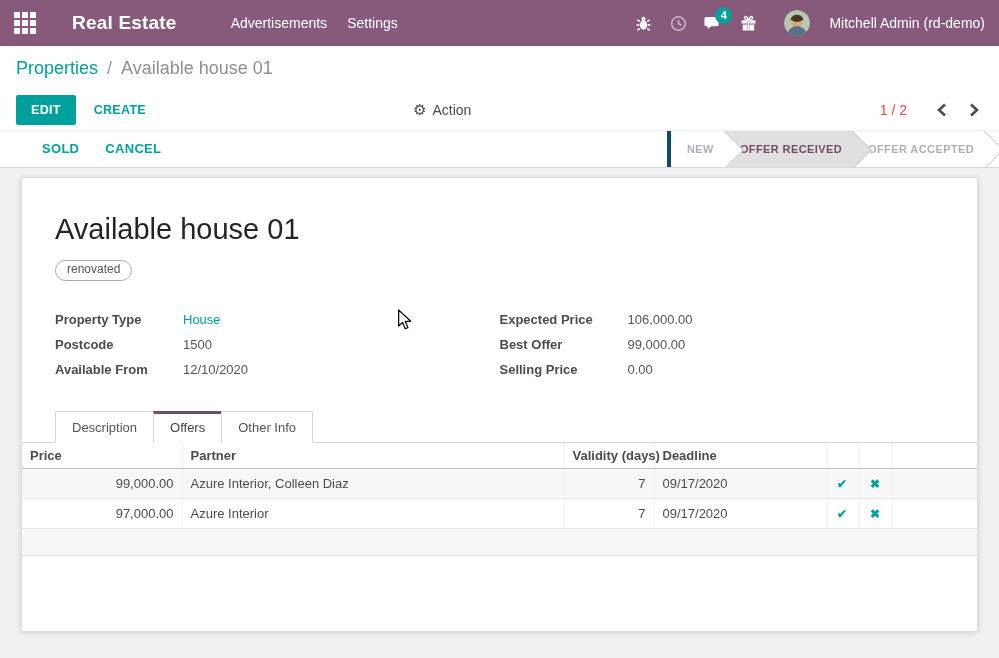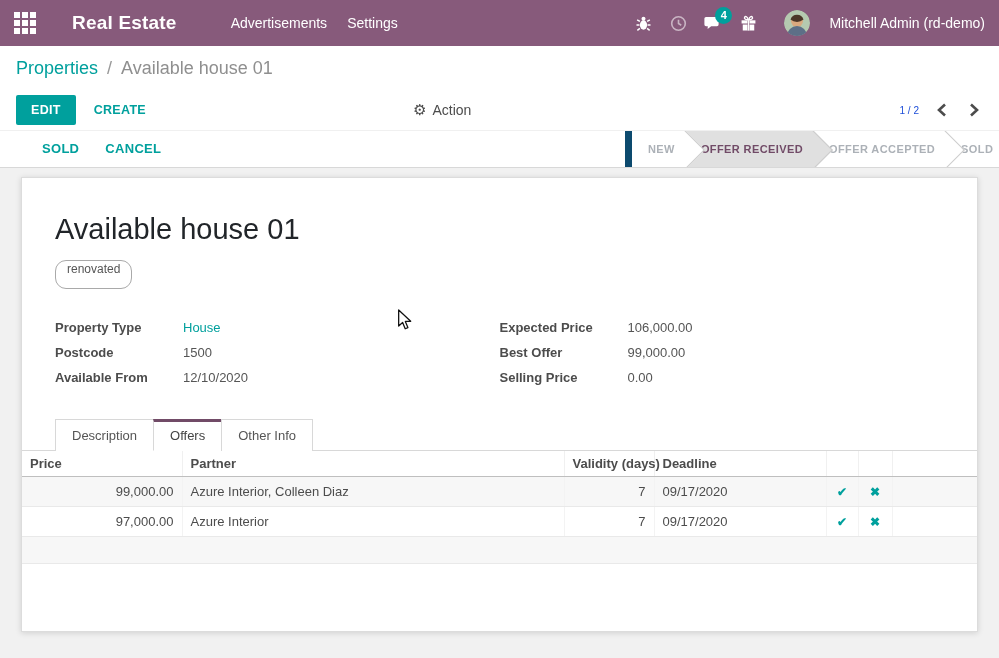--- a/index.html
+++ b/index.html
@@ -37,50 +37,50 @@
   
   .control-row { height:40px; background:#fff; display:flex; align-items:center; padding:0 16px; position:relative; }
   .btn-edit { background:#00A09D; color:#fff; border:none; font-size:12.5px; font-weight:bold;
               padding:8px 15px; border-radius:2px; cursor:pointer; letter-spacing:.3px; font-family:inherit; }
   .btn-create { background:none; border:none; color:#00A09D; font-size:12.5px; font-weight:bold;
                 margin-left:18px; cursor:pointer; letter-spacing:.3px; font-family:inherit; }
   .action-menu { position:absolute; left:413px; display:flex; align-items:center; gap:6px;
                  font-size:14px; color:#4c4c4c; cursor:pointer; }
   .gear { font-size:15px; }
   .pager { margin-left:auto; display:flex; align-items:center; gap:14px; }
-  .pager-count { font-size:10px; color:#1d4ed8; margin-right:0; }
+  .pager-count { font-size:14px; color:#ef4444; margin-right:12px; }
   .pager-arrow { cursor:pointer; display:flex; align-items:center; padding:2px 4px; }
 
   
   .action-row { height:38px; background:#fff; border-top:1px solid #f0f0f0; border-bottom:1px solid #d8d8d8;
                 display:flex; align-items:stretch; padding-left:42px; }
   .stage-btn { color:#00A09D; font-size:13px; font-weight:bold; letter-spacing:.3px;
                line-height:36px; margin-right:26px; cursor:pointer; background:none; border:none; font-family:inherit; }
-  .statusbar { margin-left:auto; display:flex; border-left:7px solid #0c4a6e; overflow:hidden; width:374px; }
+  .statusbar { margin-left:auto; display:flex; border-left:4px solid #0c4a6e; overflow:hidden; width:332px; }
   .stage { position:relative; background:#fff; color:#acb1b7; font-size:11px; font-weight:600;
            letter-spacing:.4px; line-height:36px; padding:0 10px 0 16px; cursor:pointer; white-space:nowrap; }
   .stage .lbl { position:relative; z-index:6; }
   .stage::after { content:""; position:absolute; width:27px; height:27px; top:4.5px; right:-14px;
                   transform:rotate(45deg); background:inherit;
                   border-top:1px solid #ccc; border-right:1px solid #ccc; }
   .stage:nth-child(1){ z-index:4; }
   .stage:nth-child(2){ z-index:3; }
   .stage:nth-child(3){ z-index:2; }
   .stage:nth-child(4){ z-index:1; flex:1; }
   .stage:last-child::after { display:none; }
   .stage.active { background:#e0e0e0; color:#714B67; font-weight:bold; }
 
   
   .content { padding-top:9px; }
   .sheet { width:957px; height:455px; margin-left:21px; background:#fff;
            border:1px solid #dcdcdc; box-shadow:0 1px 6px rgba(0,0,0,.14); }
   .sheet-top { padding:35px 33px 0 33px; }
   .title { font-size:29px; font-weight:500; color:#212529; }
   .tag-row { margin-top:13px; }
-  .tag { display:inline-block; border:1px solid #a9a9a9; border-radius:11px; padding:1px 11px 12px 11px;
+  .tag { display:inline-block; border:1px solid #a9a9a9; border-radius:11px; padding:1px 11px 4px 11px;
          font-size:12px; color:#555; }
   .fields { display:flex; margin-top:26px; }
   .fgroup { width:447px; }
   .frow { display:flex; height:25px; align-items:center; }
   .flabel { width:128px; font-size:13px; font-weight:bold; color:#4c4c4c; }
   .fvalue { font-size:13px; color:#555; }
   .fvalue.link { color:#00A09D; cursor:pointer; }
 
   
   .notebook { margin-top:29px; }

